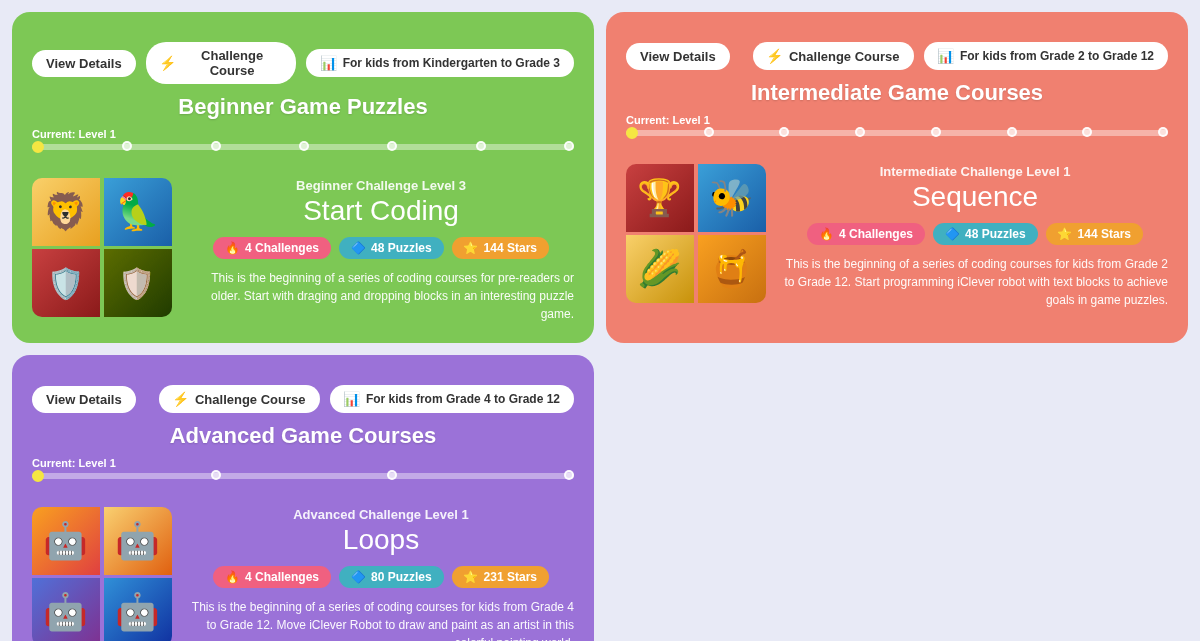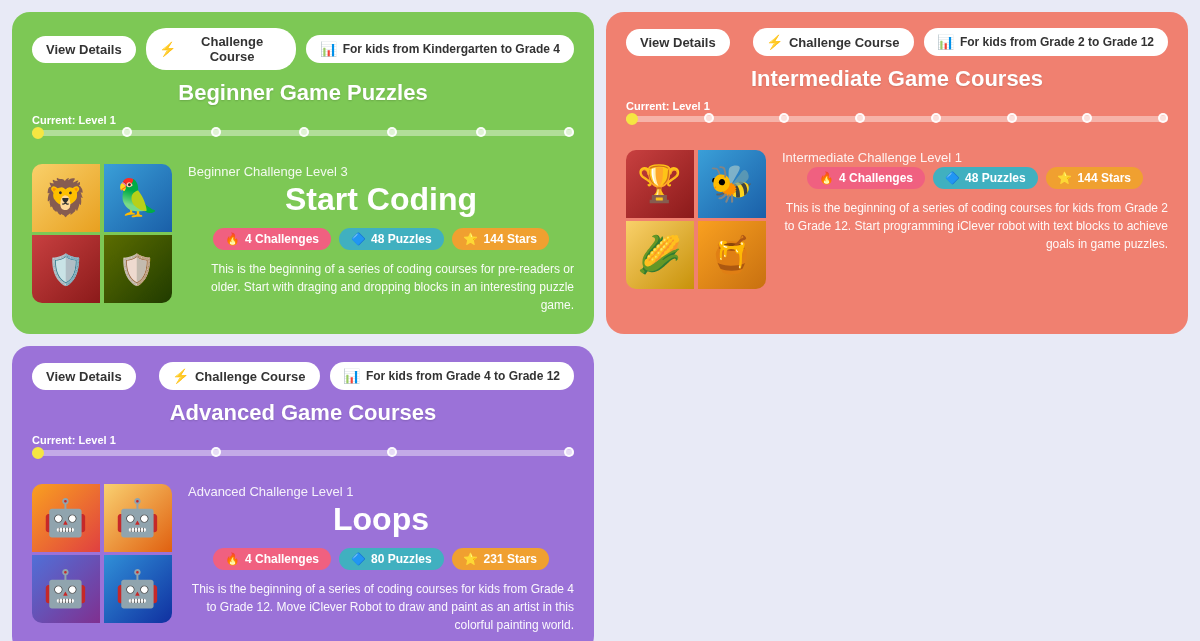--- a/index.html
+++ b/index.html
@@ -32,20 +32,21 @@
       background: #9b72d8;
       grid-column: 1 / 2;
     }
 
     
     .card-header {
       display: flex;
       align-items: center;
       gap: 10px;
       margin-bottom: 10px;
+      margin-top: 14px;
     }
 
     .btn-view-details {
       background: white;
       border: none;
       border-radius: 20px;
       padding: 6px 14px;
       font-size: 13px;
       font-weight: 600;
       color: #333;
@@ -187,27 +188,28 @@
     .img-robot3 { background: linear-gradient(135deg, #4060c8, #803080); }
     .img-robot4 { background: linear-gradient(135deg, #3a9fd8, #1a3070); }
 
     .course-info {
       flex: 1;
     }
 
     .challenge-label {
       font-size: 13px;
       color: rgba(255,255,255,0.9);
+      font-weight: 700;
+      margin-bottom: 2px;
+      text-align: center;
+    }
+
+    .challenge-name {
+      font-size: 28px;
       font-weight: 400;
-      margin-bottom: 2px;
-    }
-
-    .challenge-name {
-      font-size: 32px;
-      font-weight: 700;
       color: white;
       text-align: center;
       margin-bottom: 10px;
     }
 
     .badges {
       display: flex;
       gap: 8px;
       justify-content: center;
       margin-bottom: 10px;
@@ -252,21 +254,21 @@
 
 <div id="beginner-card" class="card card-beginner">
   <div class="card-header">
     <button class="btn-view-details">View Details</button>
     <button class="btn-challenge-course">
       <span class="lightning-icon">⚡</span>
       <span>Challenge Course</span>
     </button>
     <button class="btn-grade-range">
       <span class="chart-icon">📊</span>
-      <span>For kids from Kindergarten to Grade 4</span>
+      <span>For kids from Kindergarten to Grade 3</span>
     </button>
   </div>
   <h2 class="card-title">Beginner Game Puzzles</h2>
   <div class="progress-section">
     <div class="progress-label">Current: Level 1</div>
     <div class="progress-track">
       <div class="progress-dots">
         <div class="progress-dot active"></div>
         <div class="progress-dot"></div>
         <div class="progress-dot"></div>
@@ -327,20 +329,21 @@
   </div>
   <div class="course-content">
     <div class="course-images">
       <div class="course-img-cell img-cup" style="font-size:36px;">🏆</div>
       <div class="course-img-cell img-robot-bee" style="font-size:36px;">🐝</div>
       <div class="course-img-cell img-corn" style="font-size:36px;">🌽</div>
       <div class="course-img-cell img-honey" style="font-size:36px;">🍯</div>
     </div>
     <div class="course-info">
       <div class="challenge-label">Intermediate Challenge Level 1</div>
+      <div class="challenge-name">Sequence</div>
       <div class="badges">
         <span class="badge badge-challenges">🔥 <span>4 Challenges</span></span>
         <span class="badge badge-puzzles">🔷 <span>48 Puzzles</span></span>
         <span class="badge badge-stars">⭐ <span>144 Stars</span></span>
       </div>
       <div class="course-description">This is the beginning of a series of coding courses for kids from Grade 2 to Grade 12. Start programming iClever robot with text blocks to achieve goals in game puzzles.</div>
     </div>
   </div>
 </div>
 

